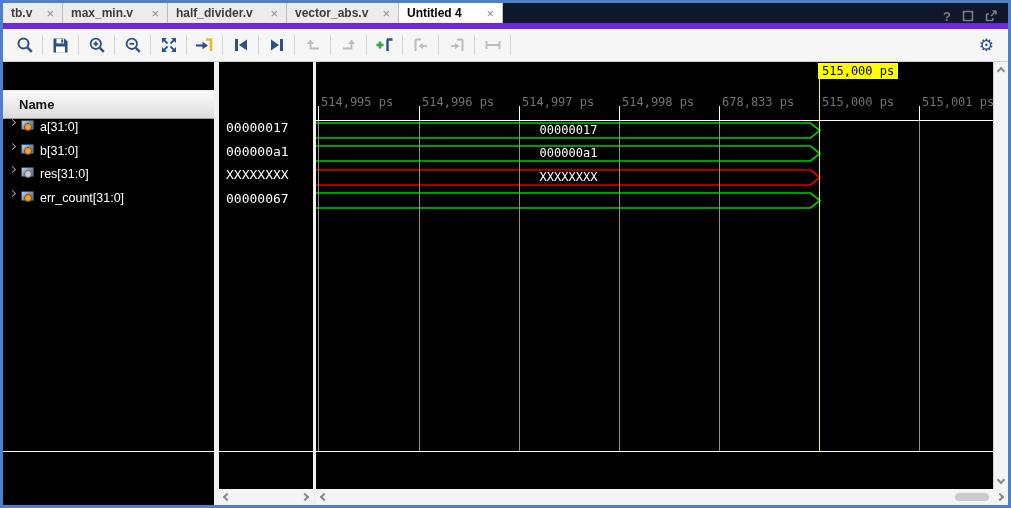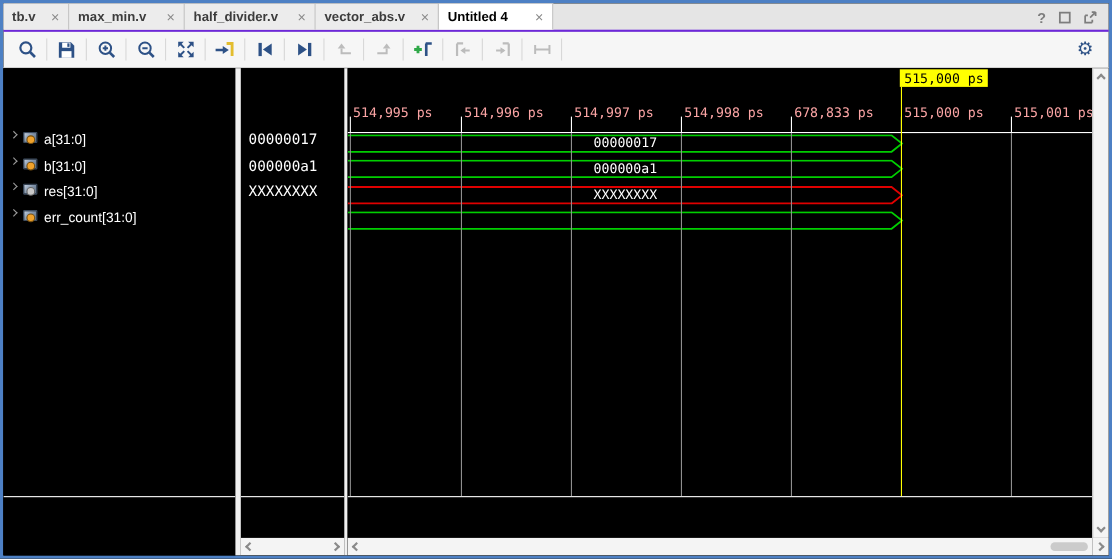--- a/index.html
+++ b/index.html
@@ -4,21 +4,21 @@
 <style>
   * { margin:0; padding:0; box-sizing:border-box; }
   html,body { background:#9a9a9a; }
   body { font-family:"Liberation Sans", sans-serif; }
   #app {
     position:relative; width:1011px; height:508px;
     border:3px solid #4d80c4; background:#000; overflow:hidden;
   }
   
   .tabbar { position:absolute; left:0; top:0; width:1005px; height:26px;
-    background:#e5e5e5; border-bottom:2px solid #6d28d9; display:flex; }
+    background:#0f172a; border-bottom:6px solid #6d28d9; display:flex; }
   .tab { display:flex; align-items:center; justify-content:space-between;
     padding:0 8px; border-right:1px solid #bdbdbd; height:100%;
     font-size:12px; font-weight:bold; color:#3c3c3c; background:#ececec; cursor:default; }
   .tab.active { background:#ffffff; color:#000; }
   .tab .close { color:#8a8a8a; font-size:13px; font-weight:normal; margin-left:14px; }
   .t0{width:60px}.t1{width:105px}.t2{width:119px}.t3{width:112px}.t4{width:104px}
   .winctl { position:absolute; right:10px; top:0; height:26px; display:flex; align-items:center; gap:11px; }
   .winctl .wc { color:#7d7d7d; font-size:13px; font-weight:bold; display:flex; align-items:center; }
   
   .toolbar { position:absolute; left:0; top:26px; width:1005px; height:33px;
@@ -49,21 +49,21 @@
   .chev { width:5px; height:5px; border:solid #9a9a9a; border-width:1.5px 1.5px 0 0;
     transform:rotate(45deg); flex:none; }
   .busicon { position:relative; width:13px; height:10px; flex:none;
     background:linear-gradient(135deg,#c6d2e2 0%,#8496ac 45%,#5a6c82 100%);
     border:1px solid #3c4c60; border-radius:1px; }
   .busicon::after { content:""; position:absolute; left:2px; bottom:-2px; width:6px; height:6px;
     border-radius:50%; background:#f0a22c; border:1px solid #7a5210; }
   .busicon.unknown::after { background:#c9c9c9; border-color:#666; }
   .endline { position:absolute; left:0; top:389px; width:100%; height:1px; background:#fff; }
   
-  .ruler-label { position:absolute; top:33px; color:#fca5a5; font-family:"DejaVu Sans Mono", monospace;
+  .ruler-label { position:absolute; top:33px; color:#737373; font-family:"DejaVu Sans Mono", monospace;
     font-size:12px; white-space:nowrap; }
   .tickmark { position:absolute; top:44px; width:1px; height:14px; background:#fff; }
   .ruler-base { position:absolute; left:0; top:58px; width:100%; height:1px; background:#fff; z-index:6; }
   .gridline { position:absolute; top:59px; width:1px; height:330px; background:#8f8f8f; z-index:4; }
   .cursor-line { position:absolute; left:503px; top:17px; width:1px; height:372px; background:#ffff00; z-index:7; }
   .cursor-label { position:absolute; left:502px; top:1px; height:16px; background:#ffff00; color:#000;
     font-family:"DejaVu Sans Mono", monospace; font-size:12px; padding:1px 4px; z-index:8; white-space:nowrap; }
   .wbar { position:absolute; left:0; width:505px; height:17px; z-index:3; }
   .wbar svg { position:absolute; left:0; top:0; }
   .wbar .wlabel { position:absolute; left:0; top:1px; width:100%; text-align:center; color:#fff;
@@ -237,20 +237,21 @@
           <path d="M3.5 5 V13 M16.5 5 V13 M3.5 9 H16.5" fill="none" stroke="#bcbcbc" stroke-width="1.8"></path>
         </svg>
     </div>
     <div class="tsep"></div>
     <div class="gear">⚙</div>
   </div>
 
   <div class="main">
 
     <div class="panel name-panel">
+      <div class="colhead">Name</div>
       <div class="rows">
         <div class="srow">
           <span class="chev"></span>
           <span class="busicon"></span>
           <span>a[31:0]</span>
         </div>
         <div class="srow">
           <span class="chev"></span>
           <span class="busicon"></span>
           <span>b[31:0]</span>
@@ -269,20 +270,21 @@
       <div class="endline"></div>
     </div>
 
     <div class="split split-nv"></div>
 
     <div class="panel value-panel">
       <div class="rows">
         <div class="srow">00000017</div>
         <div class="srow">000000a1</div>
         <div class="srow">XXXXXXXX</div>
+        <div class="srow">00000067</div>
       </div>
       <div class="endline"></div>
     </div>
 
     <div class="split split-vw"></div>
 
     <div class="panel wave-panel">
       <div class="cursor-label">515,000 ps</div>
 
       <div class="ruler-label" style="left:5px">514,995 ps</div>

